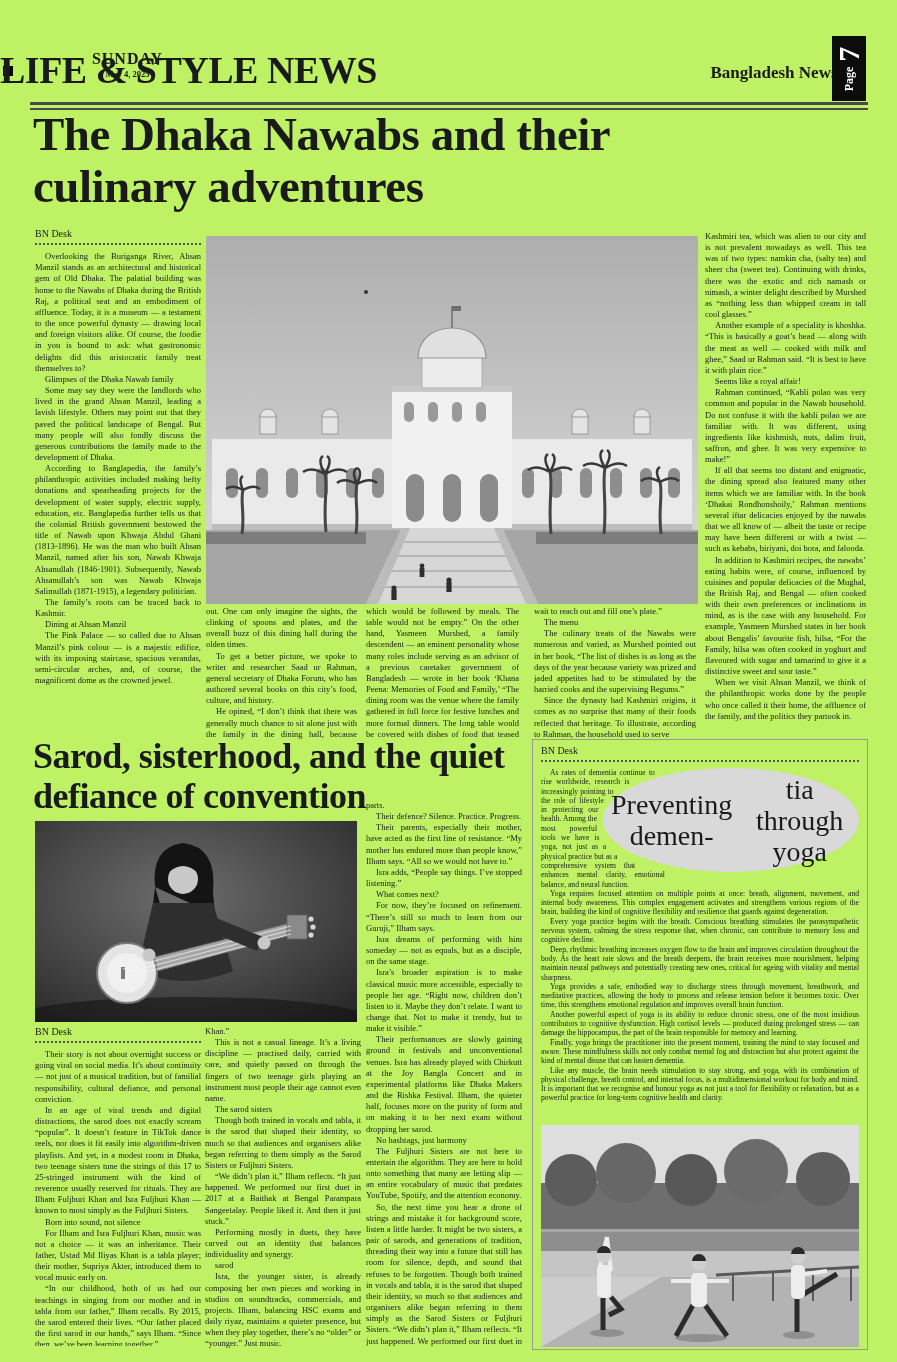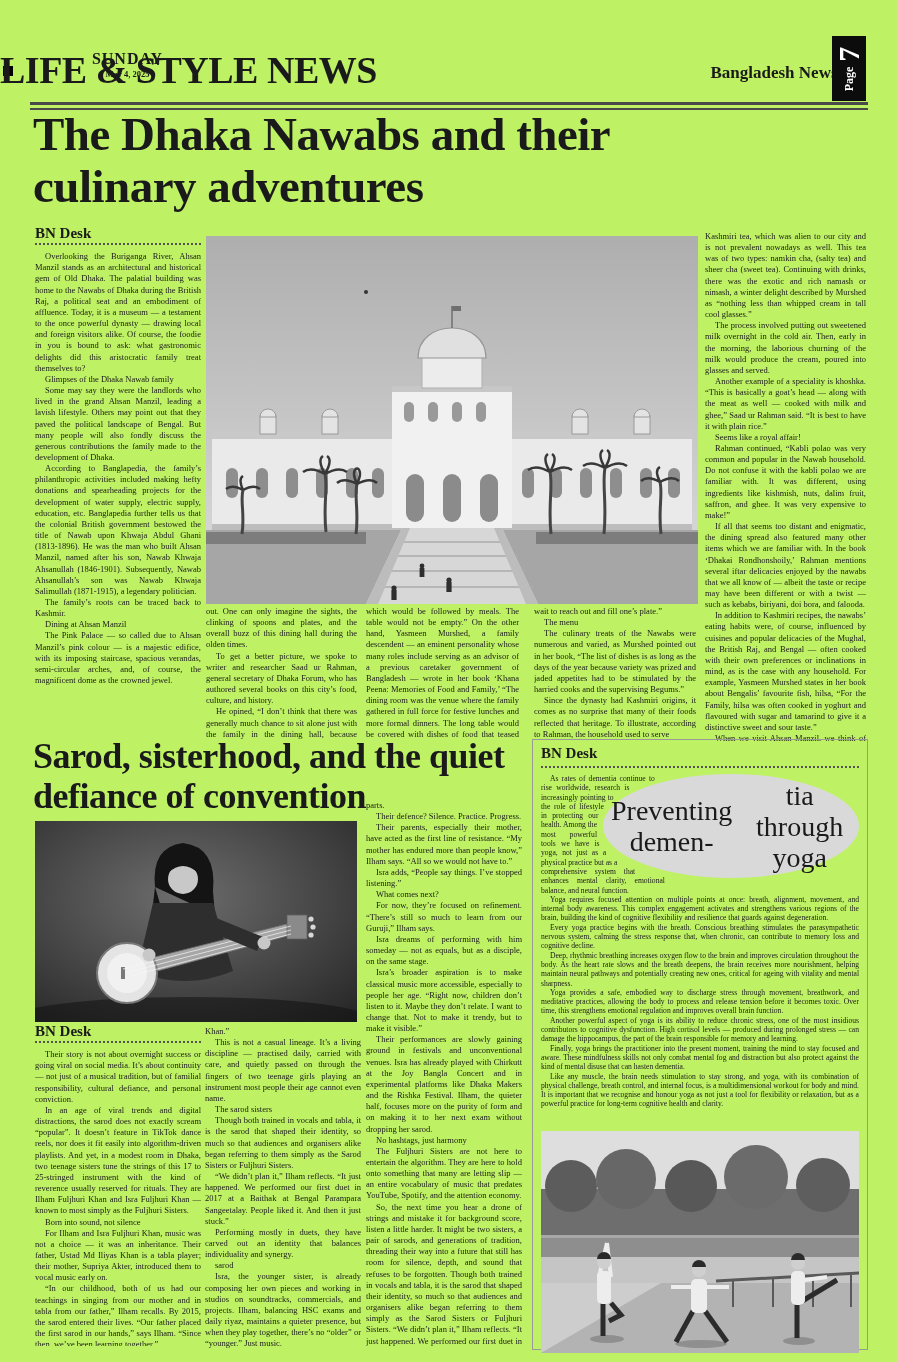--- a/index.html
+++ b/index.html
@@ -22,21 +22,21 @@
         border-top:3px solid #4a4a4a;border-bottom:2px solid #4a4a4a;box-sizing:border-box;}
   
   .headline1{position:absolute;left:33px;top:108px;width:712px;margin:0;
              font-size:47px;line-height:52px;font-weight:bold;letter-spacing:-0.5px;}
   .headline2{position:absolute;left:33px;top:736px;width:487px;margin:0;
              font-size:36px;line-height:40px;font-weight:bold;letter-spacing:-0.5px;}
   
   .col{position:absolute;overflow:hidden;text-align:justify;font-size:8.5px;line-height:11.15px;}
   .para{margin:0;text-indent:10px;}
   .para.cont{text-indent:0;}
-  .byline{font-size:15px;font-weight:bold;}
+  .byline{font-size:10px;font-weight:normal;}
   .dotted{border-bottom:2px dotted #555;height:2px;margin:2px 0 6px 0;}
   .photo{position:absolute;overflow:hidden;background:#ccc;}
   .photo svg{display:block;}
   
   .yogabox{position:absolute;left:532px;top:739px;width:336px;height:611px;border:1px solid #999;
            box-sizing:border-box;padding:5px 8px;}
   .yogatext{height:352px;overflow:hidden;text-align:justify;font-size:7.6px;line-height:9.3px;margin-top:1px;}
   .yogatext .para{text-indent:9px;}
   .ellipse{float:right;width:256px;height:104px;background:#d9d9d9;border-radius:50%;
            shape-outside:ellipse(50% 50%);margin:0 0 5px 6px;
@@ -200,21 +200,20 @@
     <div class="flow">
         <p class="para cont">wait to reach out and fill one’s plate.”</p>
         <p class="para">The menu</p>
         <p class="para">The culinary treats of the Nawabs were numerous and varied, as Murshed pointed out in her book, “The list of dishes is as long as the days of the year because variety was prized and jaded appetites had to be stimulated by the harried cooks and the supervising Begums.”</p>
         <p class="para">Since the dynasty had Kashmiri origins, it comes as no surprise that many of their foods reflected that heritage. To illustrate, according to Rahman, the household used to serve</p>
       </div>
   </div>
   <div class="col" style="left:705px;top:231px;width:161px;height:510px">
     <div class="flow">
         <p class="para cont">Kashmiri tea, which was alien to our city and is not prevalent nowadays as well. This tea was of two types: namkin cha, (salty tea) and sheer cha (sweet tea).  Continuing with drinks, there was the exotic and rich namash or nimash, a winter delight described by Murshed as “nothing less than whipped cream in tall cool glasses.”</p>
-        <p class="para">The process involved putting out sweetened milk overnight in the cold air. Then, early in the morning, the laborious churning of the milk would produce the cream, poured into glasses and served.</p>
         <p class="para">Another example of a speciality is khoshka. “This is basically a goat’s head — along with the meat as well — cooked with milk and ghee,” Saad ur Rahman said. “It is best to have it with plain rice.”</p>
         <p class="para">Seems like a royal affair!</p>
         <p class="para">Rahman continued, “Kabli polao was very common and popular in the Nawab household. Do not confuse it with the kabli polao we are familiar with. It was different, using ingredients like kishmish, nuts, dalim fruit, saffron, and ghee. It was very expensive to make!”</p>
         <p class="para">If all that seems too distant and enigmatic, the dining spread also featured many other items which we are familiar with. In the book ‘Dhakai Rondhonshoily,’ Rahman mentions several iftar delicacies enjoyed by the nawabs that we all know of — albeit the taste or recipe may have been different or with a twist — such as kebabs, biriyani, doi bora, and falooda.</p>
         <p class="para">In addition to Kashmiri recipes, the nawabs’ eating habits were, of course, influenced by cuisines and popular delicacies of the Mughal, the British Raj, and Bengal — often cooked with their own preferences or inclinations in mind, as is the case with any household. For example, Yasmeen Murshed states in her book about Bengalis’ favourite fish, hilsa, “For the Family, hilsa was often cooked in yoghurt and flavoured with sugar and tamarind to give it a distinctive sweet and sour taste.”</p>
         <p class="para">When we visit Ahsan Manzil, we think of the philanthropic works done by the people who once called it their home, the affluence of the family, and the politics they partook in.</p>
       </div>
   </div>
 
   <h2 class="headline2">Sarod, sisterhood, and the quiet defiance of convention</h2>

